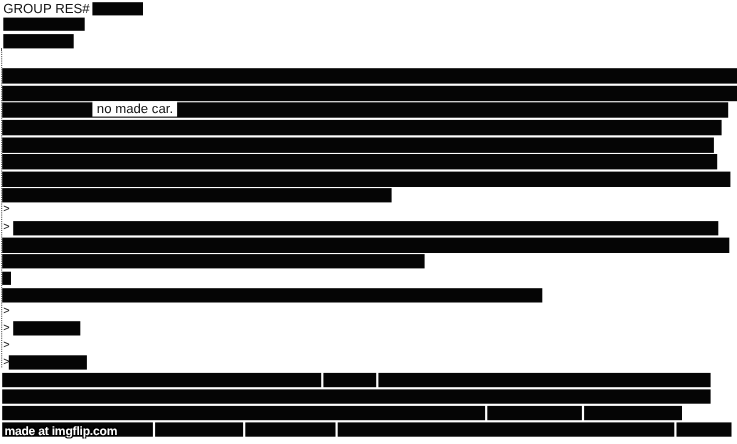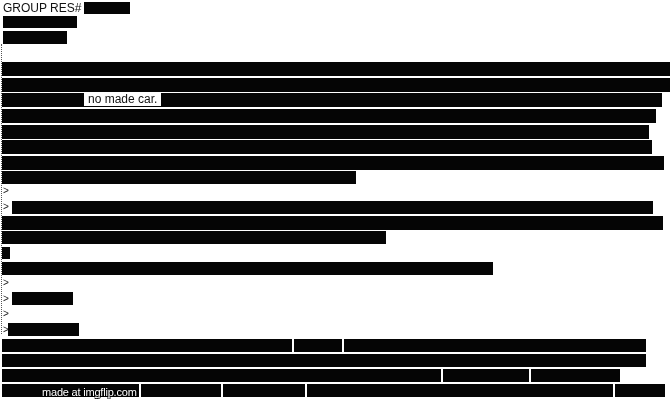--- a/index.html
+++ b/index.html
@@ -13,24 +13,23 @@
     border-left: 1px dotted #555;
   }
   .txt { position: absolute; font-size: 12px; line-height: 14px; white-space: nowrap; }
   .bar { position: absolute; background: #050505; }
   .arrow { position: absolute; font-size: 10px; line-height: 10px; color: #222; left: 3px; }
   .label-box {
     position: absolute; background: #ffffff; font-size: 12px; line-height: 14px;
     padding: 0 4px; color: #111;
   }
   .watermark {
-    position: absolute; left: 4px; bottom: 6px; font-size: 11px; font-weight: normal;
+    position: absolute; left: 4px; bottom: 6px; font-size: 11px; font-weight: bold;
     color: #ffffff; text-shadow: -1px -1px 0 #000, 1px -1px 0 #000, -1px 1px 0 #000, 1px 1px 0 #000;
     letter-spacing: -0.2px;
-    margin-left: 38px;
   }
 </style>
 </head>
 <body>
 
 <div class="doc">
   <div class="left-rule"></div>
 
   <span class="txt" style="left:3px;top:1px;text-align:center;">GROUP RES#</span>
   <div class="bar" style="left:84px;top:2px;width:46px;height:12px;"></div>

